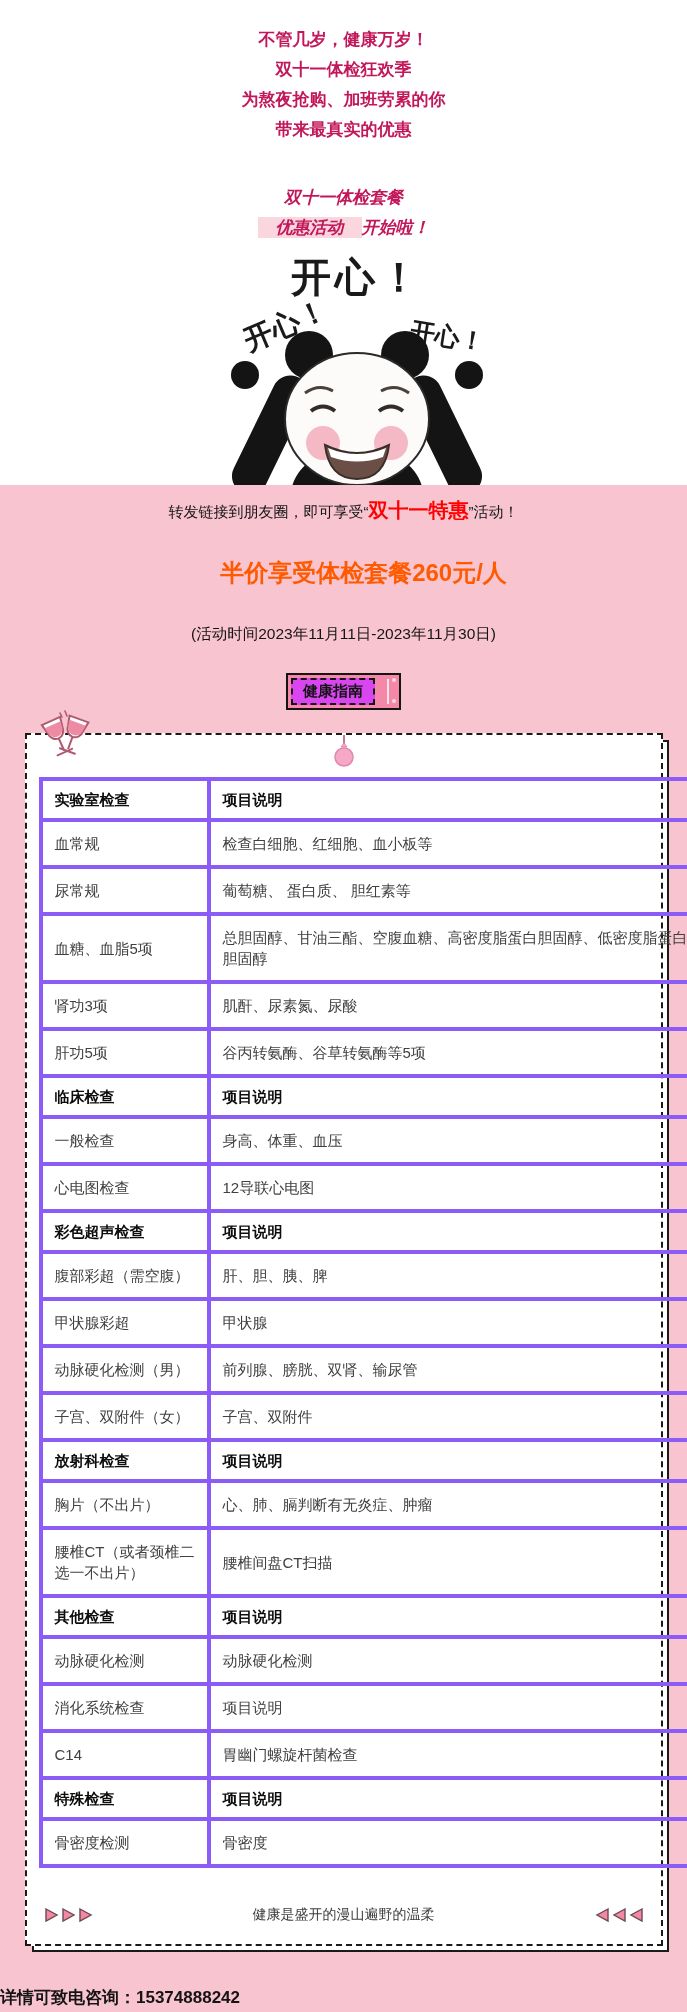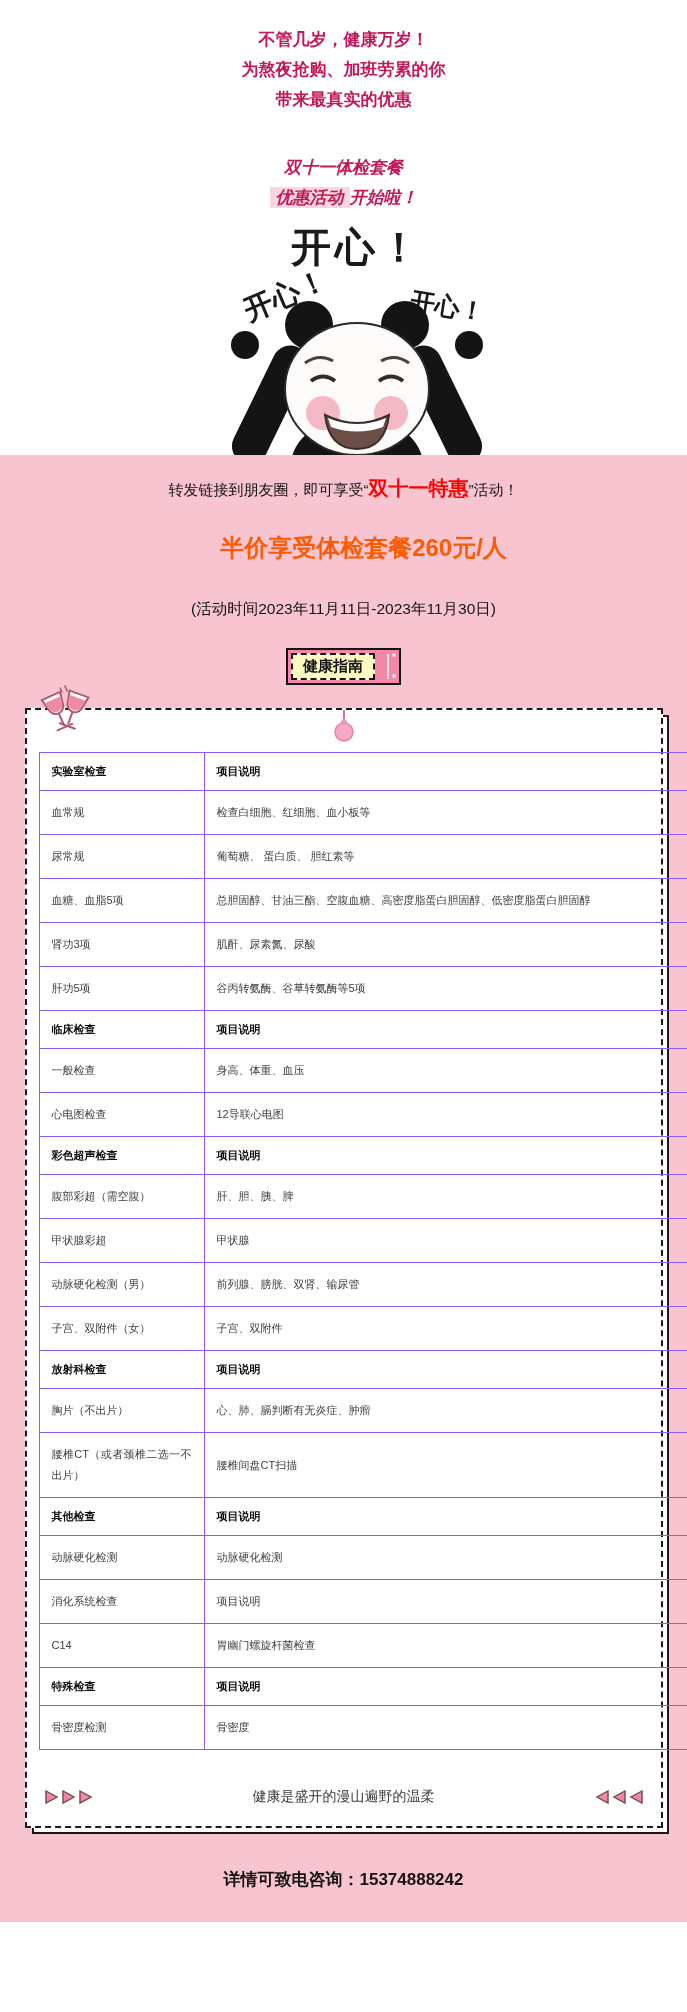--- a/index.html
+++ b/index.html
@@ -6,64 +6,65 @@
   body{
     width:687px; min-height:2012px; margin:0 auto;
     font-family:"Liberation Sans","DejaVu Sans",sans-serif;
     color:#1f1f1f;
   }
   
   .hero{padding-top:25px;text-align:center;}
   .hero-line{font-size:17px;font-weight:bold;color:#c2185b;line-height:30px;}
   .hero-sub{margin-top:38px;font-style:italic;}
   .hero-sub .hero-line{line-height:30px;}
-  .hl-soft{background:#fad7de;padding:1px 6px;}
+  .hl-soft{background:#fad7de;padding:1px 18px;}
   
   .meme{height:242px;text-align:center;overflow:hidden;padding-left:27px;}
   .meme svg{display:block;margin:0 auto;}
   
   .pink{background:#f8c4d0;padding-bottom:30px;}
-  .share-line{padding-top:21px;text-align:center;font-size:15px;color:#141414;line-height:24px;}
+  .share-line{padding-top:10px;text-align:center;font-size:15px;color:#141414;line-height:30px;}
   .share-line .hl-red{color:#fe0000;font-weight:bold;font-size:20px;}
   .price-line{margin-top:28px;text-align:center;font-size:24px;line-height:36px;font-weight:bold;color:#ff5a00;margin-left:40px;}
   .period-line{margin-top:32px;text-align:center;font-size:15.5px;line-height:22px;color:#141414;}
   
   .tag-wrap{margin-top:28px;display:flex;justify-content:center;}
   .ticket{display:flex;align-items:stretch;background:#f587a8;border:2px solid #141414;height:33px;}
-  .ticket-label{background:#fef9c3;border:2px dashed #141414;margin:3px 4px 3px 3px;
+  .ticket-label{background:#d946ef;border:2px dashed #141414;margin:3px 4px 3px 3px;
     padding:0 10px;display:flex;align-items:center;font-size:15px;font-weight:bold;color:#141414;}
   .ticket-stub{width:20px;position:relative;}
   .ticket-stub::before{content:"";position:absolute;left:8px;top:4px;bottom:4px;width:2px;background:#ffe3ec;}
   .ticket-stub::after{content:"";position:absolute;right:3px;top:3px;width:4px;height:4px;border-radius:50%;
     background:#ffd9e6;box-shadow:0 21px 0 #ffd9e6;}
   
   .paper-zone{position:relative;width:638px;margin:23px auto 0;}
   .paper-behind{position:absolute;left:7px;top:7px;right:-6px;bottom:-6px;background:#ffffff;border:2px solid #1a1a1a;}
   .paper{position:relative;background:#ffffff;border:2px dashed #1a1a1a;padding:42px 12px 20px;}
   .wine-decor{position:absolute;left:8px;top:-28px;}
   .balloon-decor{position:absolute;left:50%;top:0;transform:translateX(-50%);}
   
   table.checkup{border-collapse:collapse;margin:0 auto;width:609px;table-layout:fixed;}
-  table.checkup td{border:1px solid #8b5cf6;font-size:11px;line-height:21px;
+  table.checkup td{border:4px solid #8b5cf6;font-size:15px;line-height:21px;
     padding:11px 12px;color:#404040;vertical-align:middle;word-break:break-all;}
   table.checkup .col-item{width:140px;text-align:justify;text-justify:inter-character;}
   table.checkup .col-desc{width:469px;}
   table.checkup tr.section-header-row td{font-weight:bold;color:#0d0d0d;padding:8px 12px;}
   
   .slogan-row{margin-top:38px;display:flex;align-items:center;padding:0 6px;}
   .slogan-text{font-size:14px;color:#3c3c3c;flex:1;text-align:center;}
   
-  .phone-line{margin-top:40px;text-align:center;font-size:17px;font-weight:bold;color:#141414;line-height:24px;}
+  .phone-line{margin-top:40px;font-size:17px;font-weight:bold;color:#141414;line-height:24px;}
   .bottom-spacer{height:45px;background:#ffffff;}
 </style>
 </head>
 <body>
 
 <div class="hero">
   <div class="hero-line">不管几岁，健康万岁！</div>
+  <div class="hero-line">双十一体检狂欢季</div>
   <div class="hero-line">为熬夜抢购、加班劳累的你</div>
   <div class="hero-line">带来最真实的优惠</div>
   <div class="hero-sub">
     <div class="hero-line">双十一体检套餐</div>
     <div class="hero-line"><span class="hl-soft">优惠活动</span><span>开始啦！</span></div>
   </div>
 </div>
 
 <div class="meme">
   <svg width="340" height="242" viewBox="0 0 340 242">

